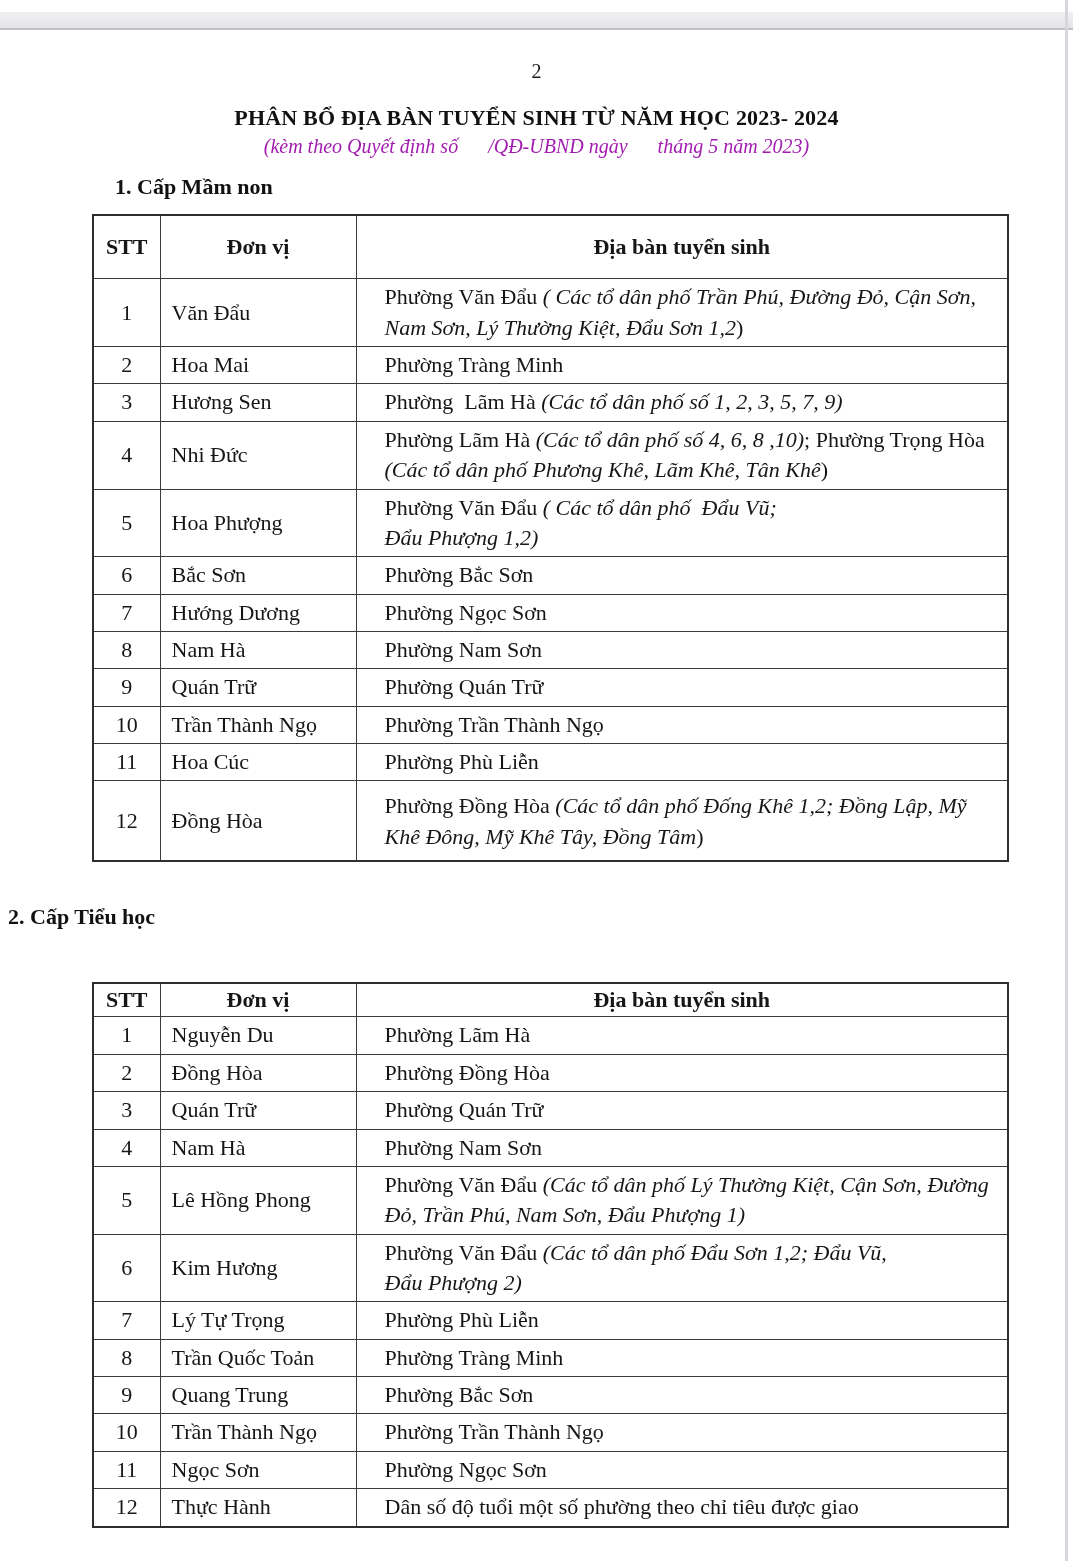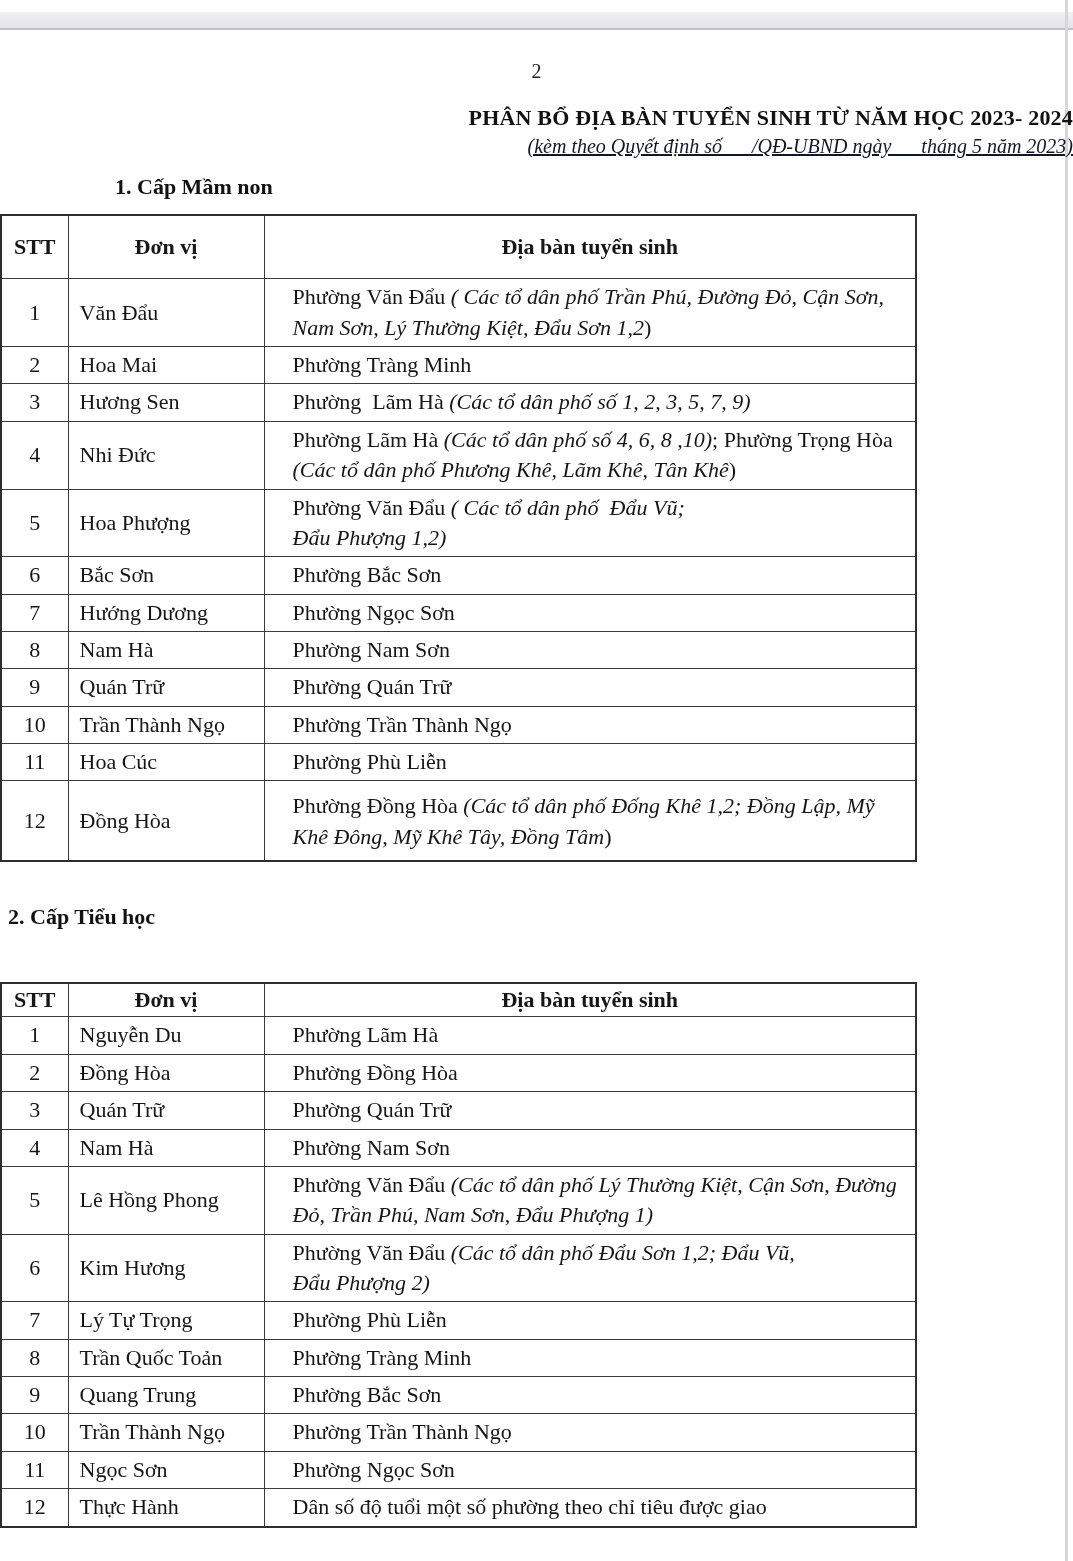--- a/index.html
+++ b/index.html
@@ -18,39 +18,38 @@
   }
   .right-line{
     position:absolute;top:0;right:5px;width:3px;height:1561px;
     background:#d6d6dd;
   }
   .content{position:absolute;top:30px;left:0;width:1073px;}
   .page-number{
     text-align:center;margin-top:30px;font-size:20px;color:#1a1a1a;
   }
   .doc-title{
-    text-align:right;margin-top:22px;
+    text-align:center;margin-top:22px;
     font-size:22px;font-weight:bold;color:#111;
     letter-spacing:0.2px;
   }
   .doc-subtitle{
-    text-align:right;margin-top:4px;
-    font-size:20px;font-style:italic;color:#0f172a;
+    text-align:center;margin-top:4px;
+    font-size:20px;font-style:italic;color:#a21caf;
     white-space:pre-wrap;
-    text-decoration:underline;
   }
   .section-heading{
     margin-left:115px;
     font-size:22px;font-weight:bold;color:#111;
   }
   .section-heading.s1{margin-top:16px;}
   .section-heading.s2{margin-top:42px;margin-left:8px;}
   table{
     border-collapse:collapse;table-layout:fixed;
-    width:917px;
+    width:917px;margin-left:92px;
     font-size:22px;line-height:1.38;color:#161616;
     border:2px solid #2e2e2e;
   }
   .t1{margin-top:14px;}
   .t2{margin-top:52px;}
   th,td{border:1px solid #3a3a3a;vertical-align:middle;}
   th{font-weight:bold;text-align:center;}
   .t1 th{padding:16px 3px;}
   .t2 th{padding:1px 3px;}
   col.c-stt{width:67px;}

